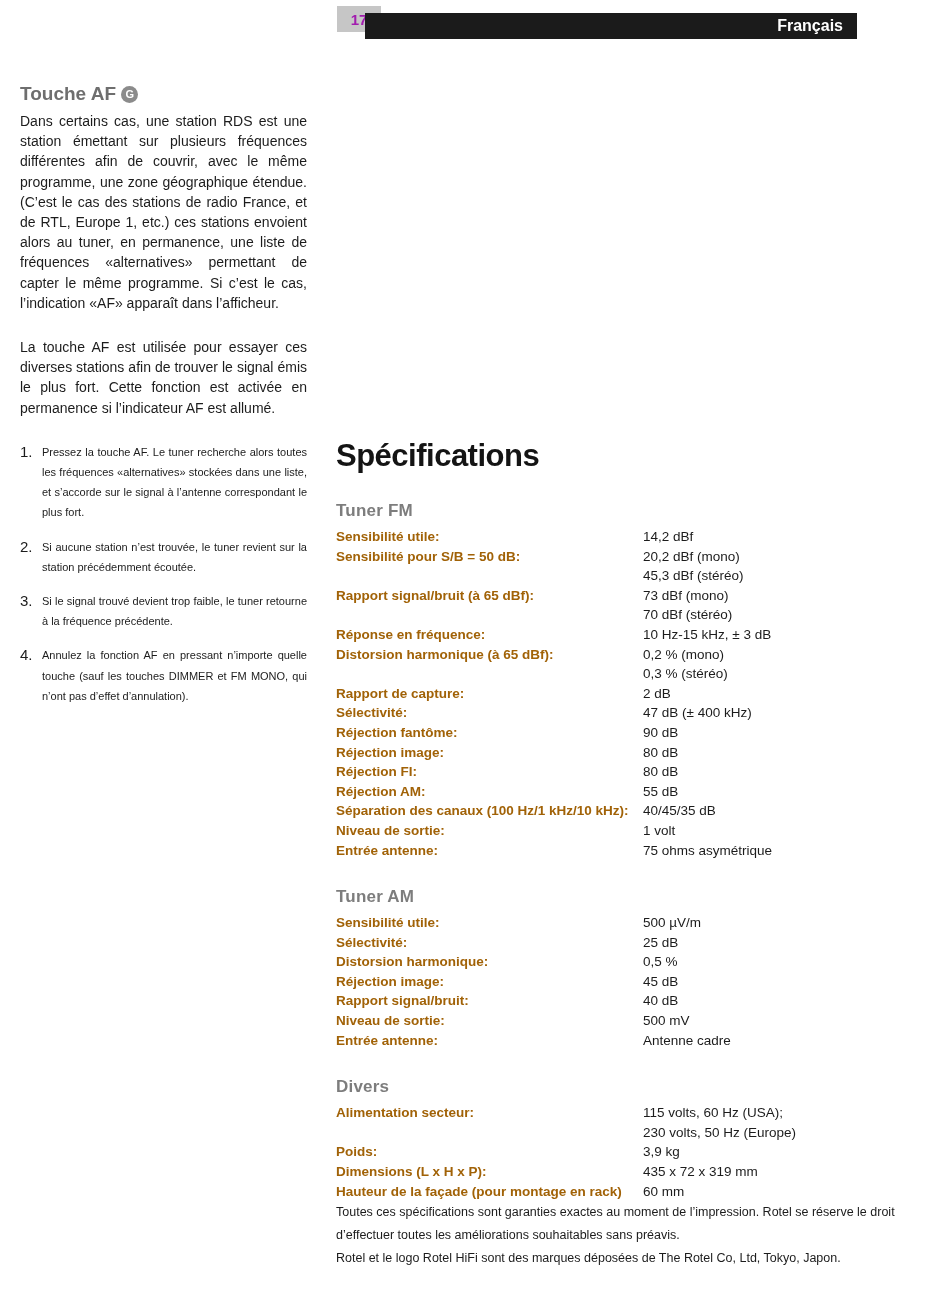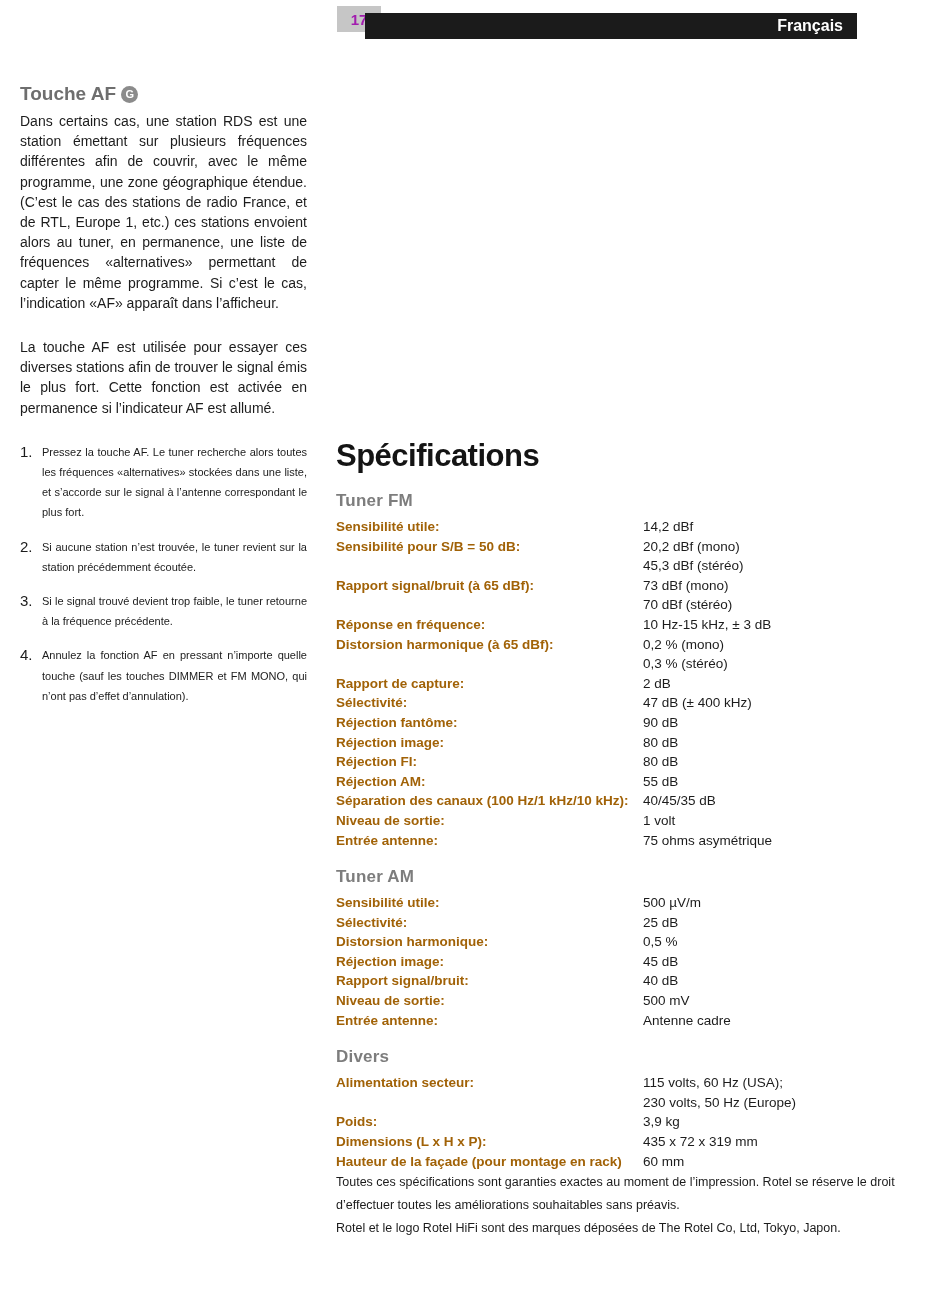--- a/index.html
+++ b/index.html
@@ -57,21 +57,21 @@
   .list-num { flex:none; width:22px; font-size:15px; line-height:20.2px; color:#1c1c1c; }
   .list-text { flex:1; font-size:11px; line-height:20.2px; text-align:justify; color:#1c1c1c; }
 
   
   .right-col { position:absolute; left:336px; top:0; width:600px; }
   .spec-title {
     margin-top:438px;
     font-size:31px; font-weight:bold; color:#141414;
     line-height:36px; letter-spacing:-0.5px;
   }
-  .spec-section { margin-top:17px; }
+  .spec-section { margin-top:27px; }
   .section-heading {
     font-size:17px; font-weight:bold; color:#7d7d7d;
     line-height:20px; margin-bottom:6px; letter-spacing:0.2px;
   }
   .spec-row { display:flex; font-size:13.5px; line-height:19.6px; }
   .spec-label { flex:0 0 auto; min-width:307px; font-weight:bold; white-space:nowrap; color:#a16207; }
   .spec-value { white-space:nowrap; color:#1c1c1c; }
 
   .footnotes { width:585px; }
   .footnote { font-size:12.5px; line-height:23px; color:#1c1c1c; }

